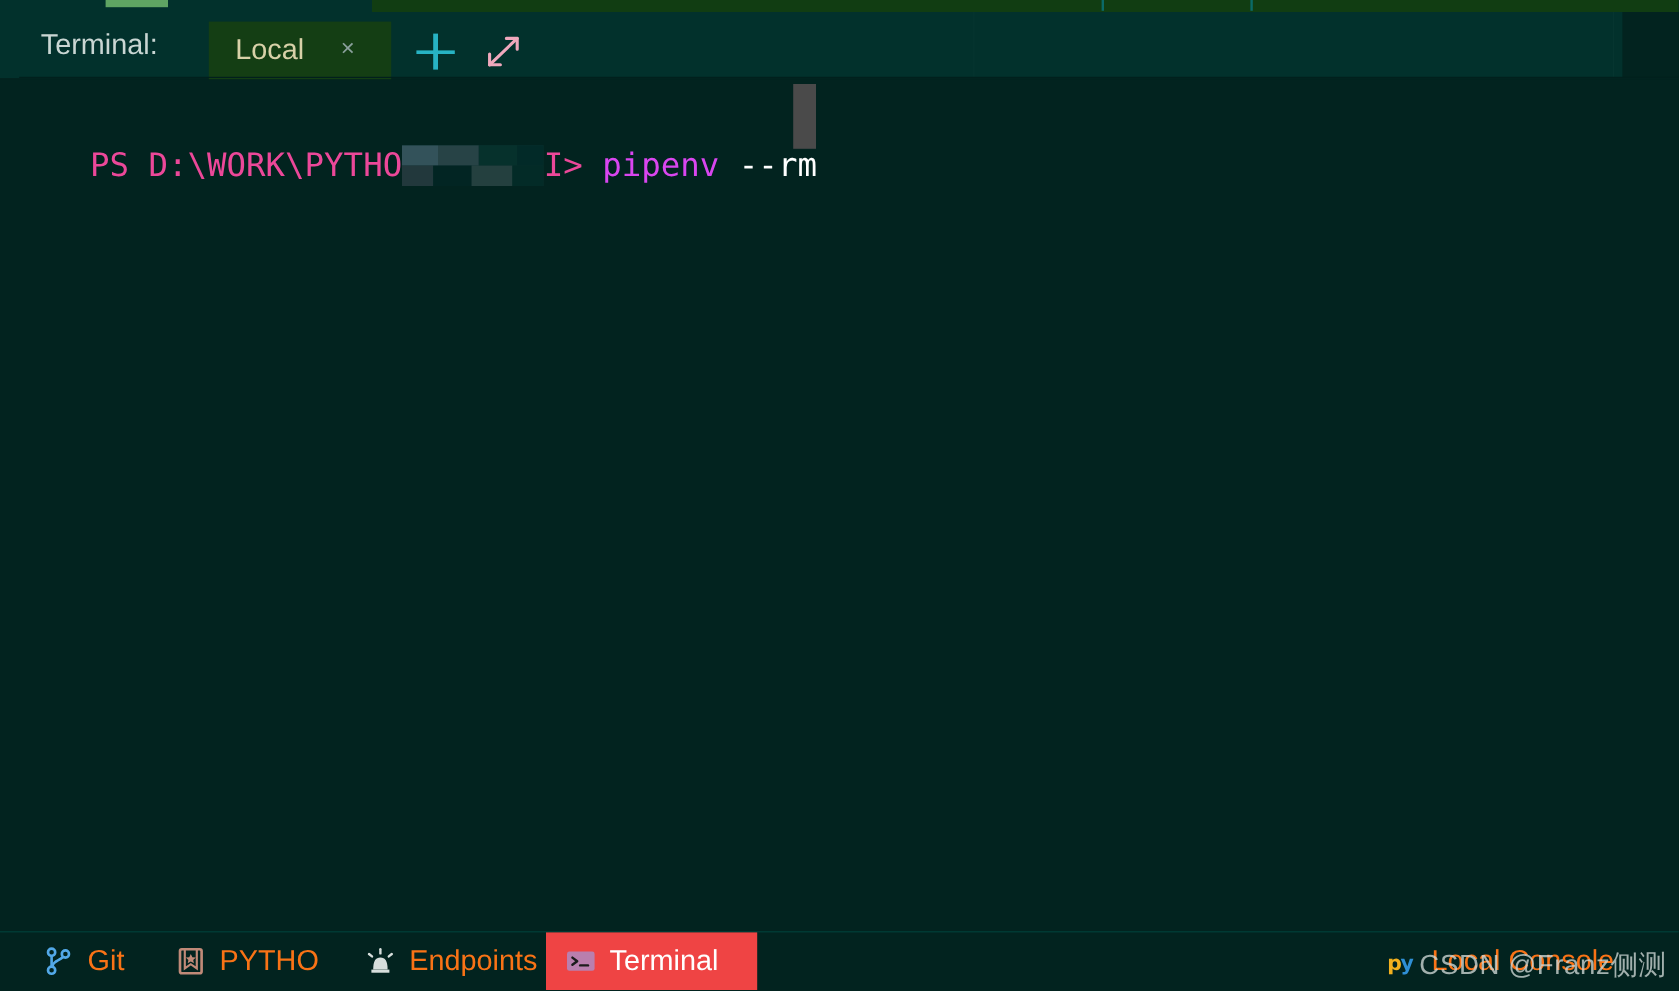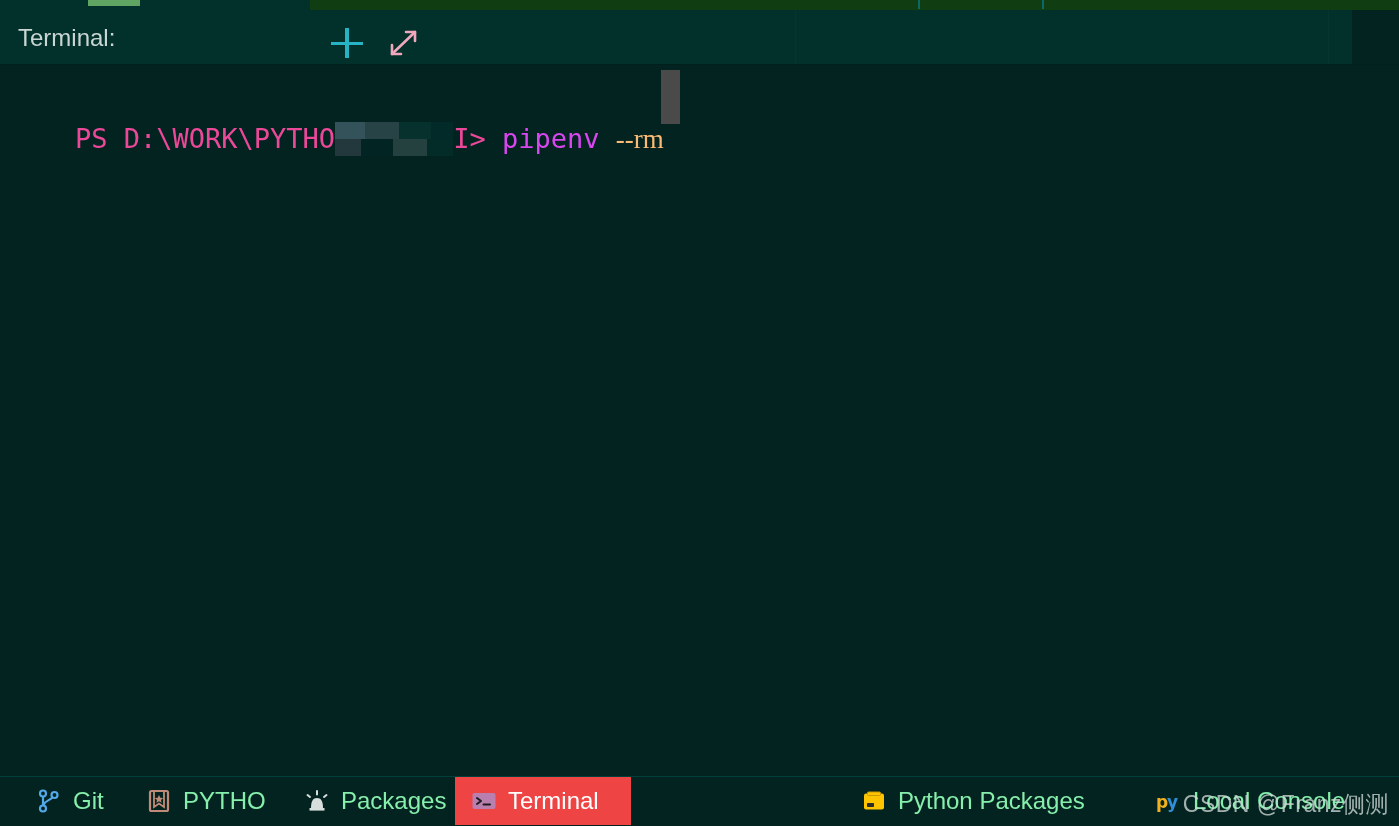--- a/index.html
+++ b/index.html
@@ -41,20 +41,21 @@
     background: #0b6a68;
   }
 
   
   .term-header {
     position: absolute;
     left: 0; top: 10px;
     width: 1352px; height: 55px;
     background: #02312c;
     box-sizing: border-box;
+    padding-left: 16px;
   }
   .term-header-inner {
     position: relative;
     width: 100%; height: 100%;
   }
   .term-label {
     position: absolute;
     left: 18px; top: 0;
     height: 55px;
     line-height: 55px;
@@ -137,21 +138,21 @@
     position: absolute;
     left: 10px; top: 10px;
     font-family: "DejaVu Sans Mono", "Liberation Mono", monospace;
     font-size: 27px;
     line-height: 42px;
     white-space: pre;
     letter-spacing: 0px;
   }
   .tok-prompt { color: #ec4899; }
   .tok-cmd    { color: #d946ef; }
-  .tok-flag   { color: #fdba74; font-family: Liberation Serif, serif; }
+  .tok-flag   { color: #ffffff; }
   .redact {
     display: inline-block;
     position: relative;
     width: 118px;
     height: 34px;
     vertical-align: -8px;
     background: #0d322e;
     overflow: hidden;
   }
   .redact i {
@@ -179,21 +180,21 @@
     display: flex;
     align-items: center;
     gap: 11px;
     padding: 0 16px;
     box-sizing: border-box;
     cursor: pointer;
     white-space: nowrap;
   }
   .sb-item .sb-label {
     font-size: 24px;
-    color: #86efac;
+    color: #f97316;
   }
   .sb-item.active { background: #ef4444; }
   .sb-item.active .sb-label { color: #ffffff; }
   .sb-ico { width: 26px; height: 26px; position: relative; flex: 0 0 auto; }
 
   
   .watermark {
     position: absolute;
     right: 10px; bottom: 6px;
     font-size: 23px;
@@ -211,20 +212,25 @@
   <div class="above-tab-green"></div>
   <div class="above-dark-block"></div>
   <div class="sep-tick" style="left:918px"></div>
   <div class="sep-tick" style="left:1042px"></div>
 </div>
 
 <div class="term-header">
   <div class="term-header-inner">
     <div class="term-label">Terminal:</div>
 
+    <div class="tab-local">
+      <span class="tab-local-text">Local</span>
+      <span class="tab-close">×</span>
+      <div class="tab-underline"></div>
+    </div>
 
     <div class="btn-add" title="New Session"></div>
 
     <div class="btn-expand">
       <svg width="32" height="30" viewBox="0 0 32 30" aria-hidden="true">
         <g stroke="#f0a8bd" stroke-width="2.6" fill="none" stroke-linecap="round" stroke-linejoin="round">
           <line x1="4" y1="26" x2="27" y2="4"></line>
           <polyline points="4,17 4,26 13,26"></polyline>
           <polyline points="18,4 27,4 27,13"></polyline>
         </g>
@@ -286,45 +292,35 @@
       <svg width="26" height="26" viewBox="0 0 26 26" aria-hidden="true">
         <g stroke="#d7dedc" stroke-width="2" fill="none" stroke-linecap="round">
           <path d="M7 20 C7 13 9 10 13 10 C17 10 19 13 19 20 Z" fill="#d7dedc" stroke="none"></path>
           <rect x="5.5" y="20" width="15" height="2.6" fill="#d7dedc" stroke="none"></rect>
           <line x1="13" y1="6.5" x2="13" y2="3"></line>
           <line x1="6" y1="9" x2="3.5" y2="7"></line>
           <line x1="20" y1="9" x2="22.5" y2="7"></line>
         </g>
       </svg>
     </span>
-    <span class="sb-label">Packages</span>
+    <span class="sb-label">Endpoints</span>
   </div>
 
   <div class="sb-item active" style="left:455px; width:176px">
     <span class="sb-ico">
       <svg width="26" height="26" viewBox="0 0 26 26" aria-hidden="true">
         <rect x="1.5" y="5" width="23" height="16" rx="2" fill="#b97fae"></rect>
         <path d="M6 10 L10 13 L6 16" fill="none" stroke="#1c1c1c" stroke-width="2" stroke-linecap="round" stroke-linejoin="round"></path>
         <line x1="12.5" y1="16.5" x2="19" y2="16.5" stroke="#1c1c1c" stroke-width="2" stroke-linecap="round"></line>
       </svg>
     </span>
     <span class="sb-label">Terminal</span>
   </div>
 
 
-  <div class="sb-item" style="left:845px">
-    <span class="sb-ico">
-      <svg width="26" height="26" viewBox="0 0 26 26" aria-hidden="true">
-        <rect x="3" y="5.5" width="20" height="16" rx="2" fill="#ffc400"></rect>
-        <rect x="6.5" y="4" width="13" height="3.5" rx="1" fill="#ffc400" stroke="#c89a00" stroke-width="1"></rect>
-        <rect x="6" y="15" width="7" height="4" rx="0.7" fill="#2b2b2b"></rect>
-      </svg>
-    </span>
-    <span class="sb-label">Python Packages</span>
-  </div>
 
   <div class="sb-item" style="left:1140px">
     <span class="sb-ico">
       <svg width="30" height="26" viewBox="0 0 30 26" aria-hidden="true">
         <text x="0" y="20" font-family="DejaVu Sans, sans-serif" font-size="17" font-weight="bold" fill="#f2b01e">p</text>
         <text x="11" y="20" font-family="DejaVu Sans, sans-serif" font-size="17" font-weight="bold" fill="#2f8fd6">y</text>
       </svg>
     </span>
     <span class="sb-label">Local Console</span>
   </div>

